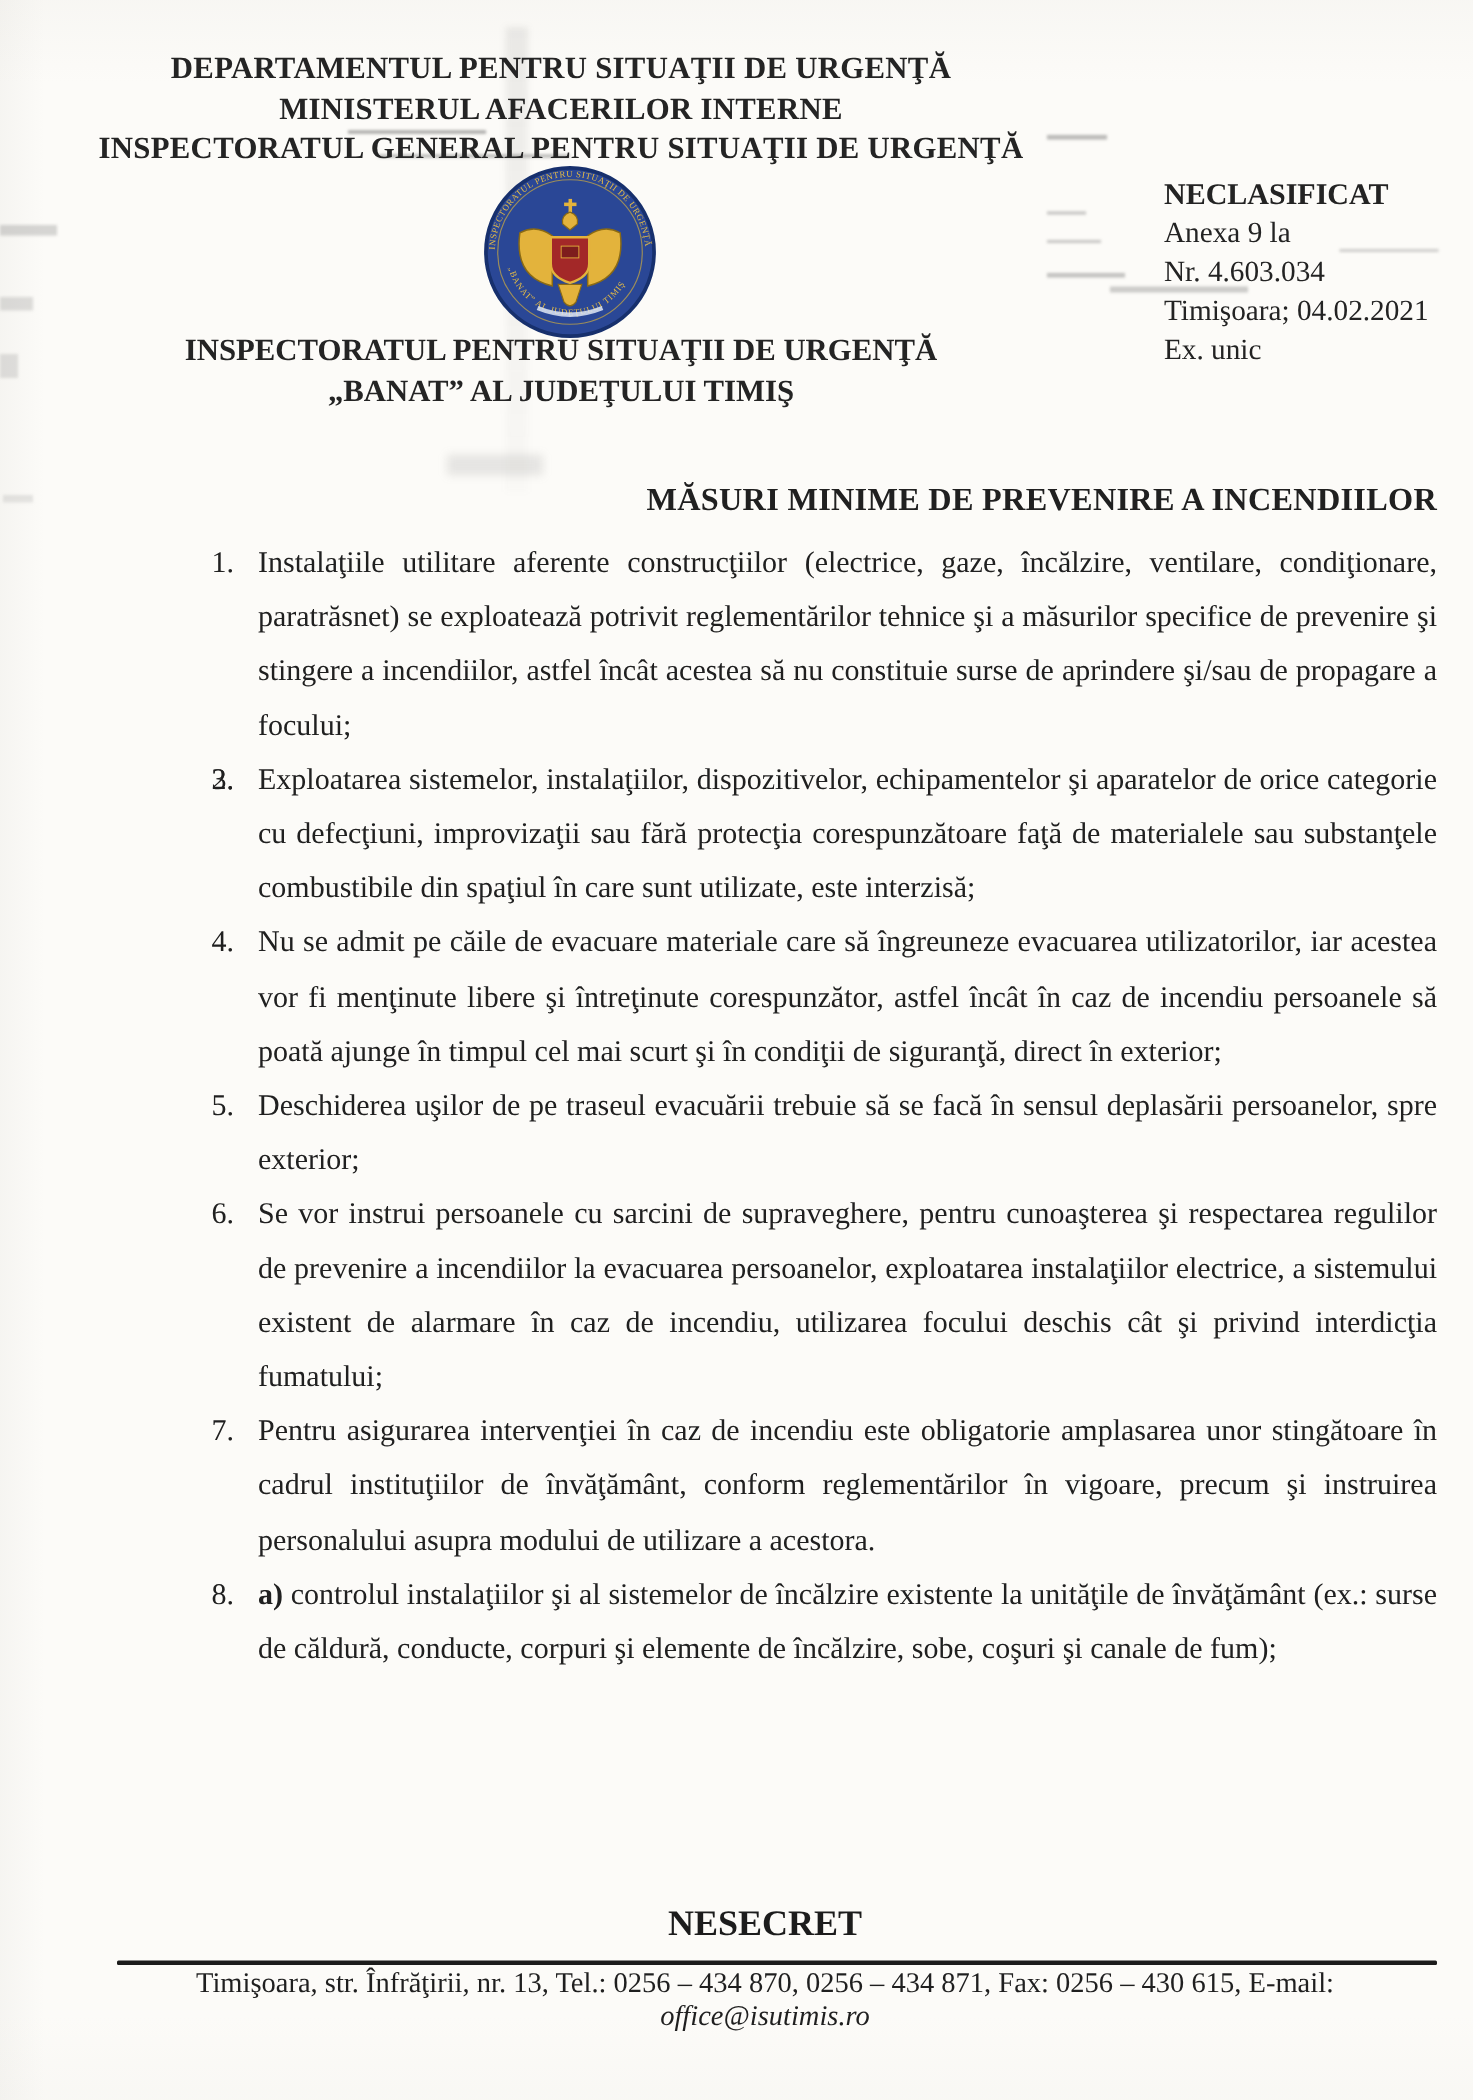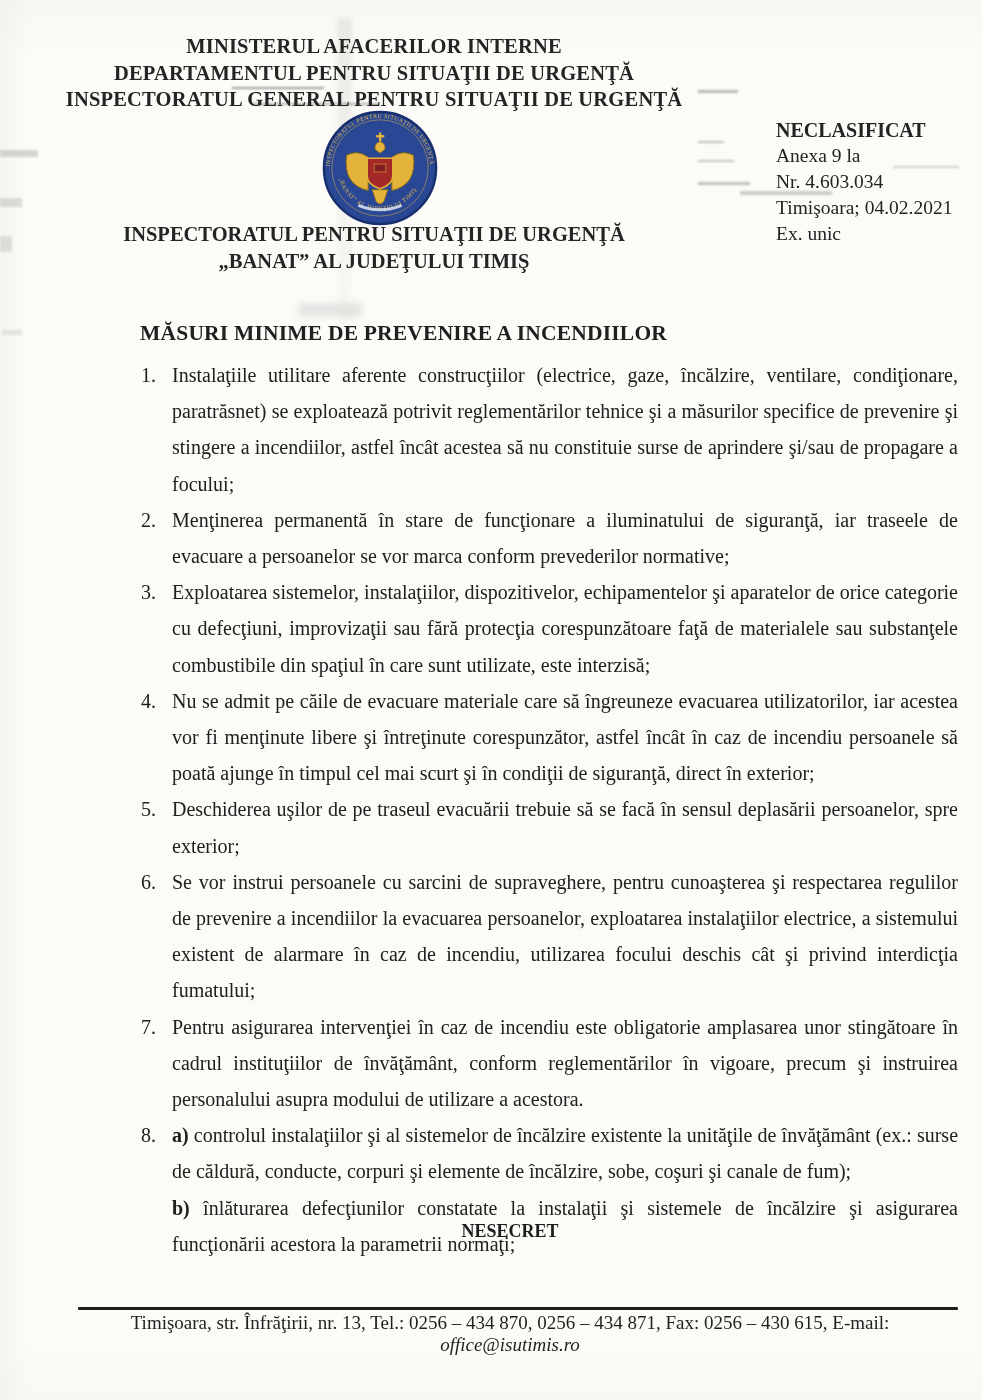--- a/index.html
+++ b/index.html
@@ -36,38 +36,38 @@
   
   .unit-block {
     position:absolute; left:58px; top:221px; width:632px;
     text-align:center; font-weight:bold; font-size:20.5px; line-height:27px;
     color:#242424;
   }
 
   
   .doc-title {
     position:absolute; left:140px; top:321px; width:818px;
-    text-align:left; font-weight:bold; font-size:21.5px; color:#202020;
+    text-align:right; font-weight:bold; font-size:21.5px; color:#202020;
     letter-spacing:0.2px;
   }
 
   
   .list {
     position:absolute; left:140px; top:357px; width:818px;
     font-size:20px; line-height:36.2px; color:#202020;
   }
   .item { position:relative; padding-left:32px; text-align:justify; }
   .item .num { position:absolute; left:1px; }
   .subitem { text-align:justify; }
   .subitem b { font-weight:bold; }
 
   
   .footer-cls {
-    position:absolute; top:1221px; left:70px; width:880px;
-    text-align:center; font-weight:bold; font-size:18px; color:#1c1c1c;
+    position:absolute; top:1270px; left:70px; width:880px;
+    text-align:center; font-weight:bold; font-size:24px; color:#1c1c1c;
   }
   .footer-line {
     position:absolute; top:1307px; left:78px; width:880px; height:3px;
     background:#1c1c1c; border-radius:1px;
   }
   .footer-addr {
     position:absolute; top:1312px; left:70px; width:880px;
     text-align:center; font-size:19px; color:#1f1f1f;
   }
   .footer-addr i { font-style:italic; }
@@ -103,22 +103,22 @@
   <div class="artifact a-dash4"></div>
   <div class="artifact a-exband"></div>
   <div class="artifact a-dateln"></div>
   <div class="artifact a-left1"></div>
   <div class="artifact a-left2"></div>
   <div class="artifact a-left3"></div>
   <div class="artifact a-left4"></div>
   <div class="artifact a-smudge"></div>
 
   <div class="org-block">
+    <div>DEPARTAMENTUL PENTRU SITUAŢII DE URGENŢĂ</div>
     <div>MINISTERUL AFACERILOR INTERNE</div>
-    <div>DEPARTAMENTUL PENTRU SITUAŢII DE URGENŢĂ</div>
     <div>INSPECTORATUL GENERAL PENTRU SITUAŢII DE URGENŢĂ</div>
   </div>
 
   <div class="cls-block">
     <div class="cls-title">NECLASIFICAT</div>
     <div>Anexa 9 la</div>
     <div>Nr. 4.603.034</div>
     <div>Timişoara; 04.02.2021</div>
     <div>Ex. unic</div>
   </div>
@@ -159,21 +159,20 @@
 
   <div class="doc-title">MĂSURI MINIME DE PREVENIRE A INCENDIILOR</div>
 
   <div class="list">
     <div class="item">
       <span class="num">1.</span>
       <span>Instalaţiile utilitare aferente construcţiilor (electrice, gaze, încălzire, ventilare, condiţionare, paratrăsnet) se exploatează potrivit reglementărilor tehnice şi a măsurilor specifice de prevenire şi stingere a incendiilor, astfel încât acestea să nu constituie surse de aprindere şi/sau de propagare a focului;</span>
     </div>
     <div class="item">
       <span class="num">2.</span>
-      <span>Menţinerea permanentă în stare de funcţionare a iluminatului de siguranţă, iar traseele de evacuare a persoanelor se vor marca conform prevederilor normative;</span>
     </div>
     <div class="item">
       <span class="num">3.</span>
       <span>Exploatarea sistemelor, instalaţiilor, dispozitivelor, echipamentelor şi aparatelor de orice categorie cu defecţiuni, improvizaţii sau fără protecţia corespunzătoare faţă de materialele sau substanţele  combustibile din spaţiul în care sunt utilizate, este interzisă;</span>
     </div>
     <div class="item">
       <span class="num">4.</span>
       <span>Nu se admit pe căile de evacuare materiale care să îngreuneze evacuarea utilizatorilor, iar acestea vor fi menţinute libere şi întreţinute corespunzător, astfel încât în caz de incendiu persoanele să poată ajunge în timpul cel mai scurt şi în condiţii de siguranţă, direct în exterior;</span>
     </div>
     <div class="item">
@@ -187,24 +186,20 @@
     <div class="item">
       <span class="num">7.</span>
       <span>Pentru asigurarea intervenţiei în caz de incendiu este obligatorie amplasarea unor stingătoare în cadrul instituţiilor de învăţământ, conform reglementărilor în vigoare, precum şi instruirea personalului asupra modului de utilizare a acestora.</span>
     </div>
     <div class="item">
       <span class="num">8.</span>
       <div class="subitem">
         <b>a)</b>
         <span>controlul instalaţiilor şi al sistemelor de încălzire existente la unităţile de învăţământ (ex.: surse de căldură, conducte, corpuri şi elemente de încălzire, sobe, coşuri şi canale de fum);</span>
       </div>
-      <div class="subitem">
-        <b>b)</b>
-        <span>înlăturarea defecţiunilor constatate la instalaţii şi sistemele de încălzire şi asigurarea funcţionării acestora la parametrii normaţi;</span>
-      </div>
     </div>
   </div>
 
   <div class="footer-cls">NESECRET</div>
   <div class="footer-line"></div>
   <div class="footer-addr">
     <span>Timişoara, str. Înfrăţirii, nr. 13, Tel.: 0256 – 434 870, 0256 – 434 871, Fax: 0256 – 430 615, E-mail: </span><i>office@isutimis.ro</i>
   </div>
 
 </div>

